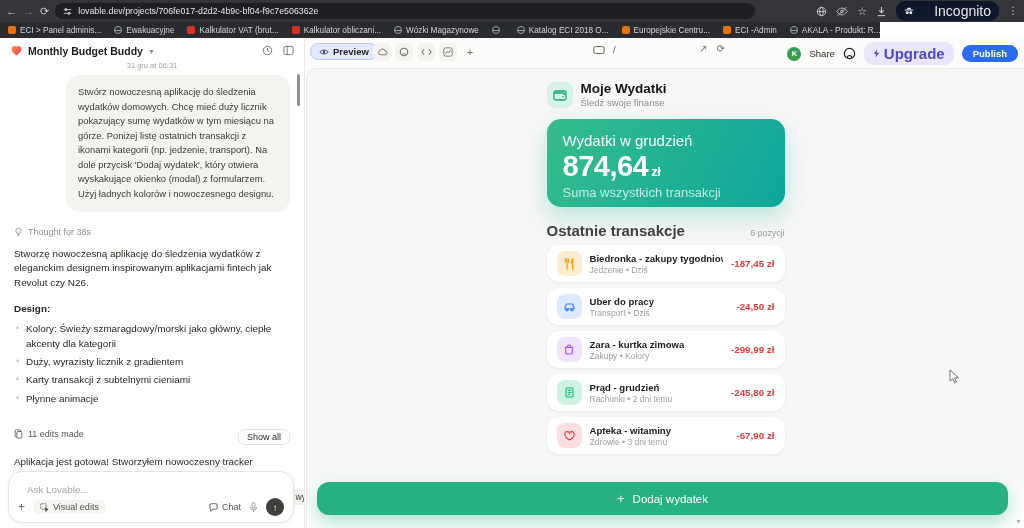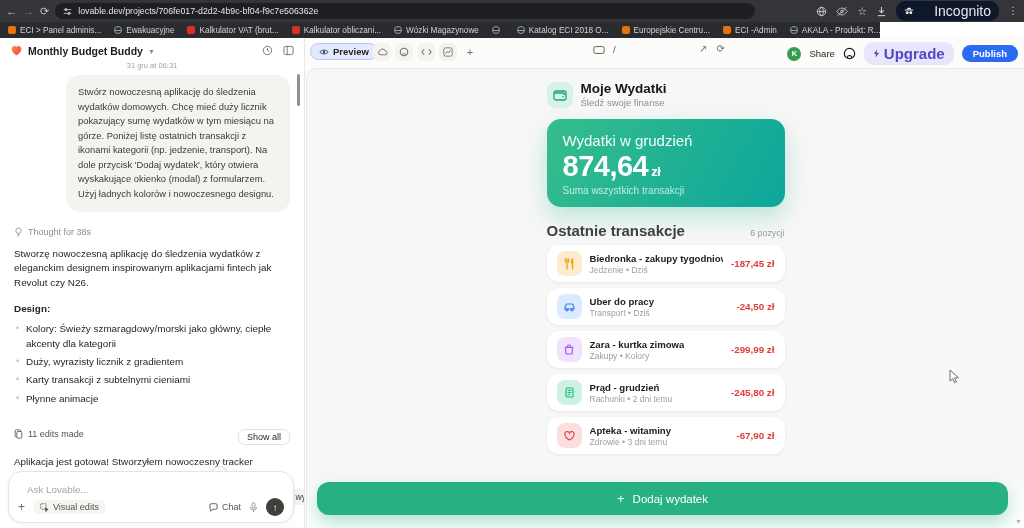--- a/index.html
+++ b/index.html
@@ -79,21 +79,21 @@
   .viewport { position:absolute; top:30px; left:1px; right:0; bottom:0; background:#f6f7f6; border-top-left-radius:10px; border-top:1px solid #eceae6; border-left:1px solid #eceae6; overflow:hidden; }
   .app-col { width:238px; margin:12px auto 0; position:relative; }
   .app-header { display:flex; align-items:center; gap:8px; }
   .app-ico { width:26px; height:26px; border-radius:8px; background:#d7f2e6; display:flex; align-items:center; justify-content:center; color:#17a673; }
   .app-title { font-size:13.5px; font-weight:bold; color:#161616; }
   .app-sub { font-size:9.5px; color:#8f8f8c; margin-top:1px; }
   .sum-card { margin-top:11px; height:88px; border-radius:14px; padding:13px 16px; background:linear-gradient(118deg, var(--grad-from,#36bd8c), var(--grad-to,#0ca69b)); box-shadow:0 10px 22px rgba(20,170,140,.25); color:#fff; }
   .sum-label { font-size:15px; opacity:.95; }
   .sum-amount { font-size:29px; font-weight:bold; letter-spacing:-.5px; margin-top:2px; line-height:1.05; }
   .sum-cur { font-size:13px; font-weight:bold; margin-left:3px; }
-  .sum-cap { font-size:10px; opacity:.72; margin-top:4px; }
+  .sum-cap { font-size:13px; opacity:.72; margin-top:4px; }
   .tx-head { display:flex; align-items:baseline; margin-top:15px; }
   .tx-title { font-size:15px; font-weight:bold; color:#404040; }
   .tx-count { margin-left:auto; font-size:8.8px; color:#9b9b98; }
   .tx-row { display:flex; align-items:center; gap:8px; background:#fff; border-radius:12px; padding:6px 10px; margin-top:6px; box-shadow:0 1px 3px rgba(15,30,20,.07); }
   .tx-ico { width:25px; height:25px; border-radius:8px; flex:0 0 auto; display:flex; align-items:center; justify-content:center; }
   .tx-info { min-width:0; }
   .tx-name { font-size:9.6px; font-weight:bold; color:#20201e; white-space:nowrap; overflow:hidden; }
   .tx-meta { font-size:8.5px; color:#9e9e9b; margin-top:1px; white-space:nowrap; }
   .tx-amt { margin-left:auto; font-size:9.8px; font-weight:bold; color:var(--amount-red,#e23b3b); white-space:nowrap; }
   .fade { position:absolute; left:0; right:0; bottom:0; height:58px; background:linear-gradient(to bottom, rgba(246,247,246,0), #fdfefd 70%); z-index:5; }

